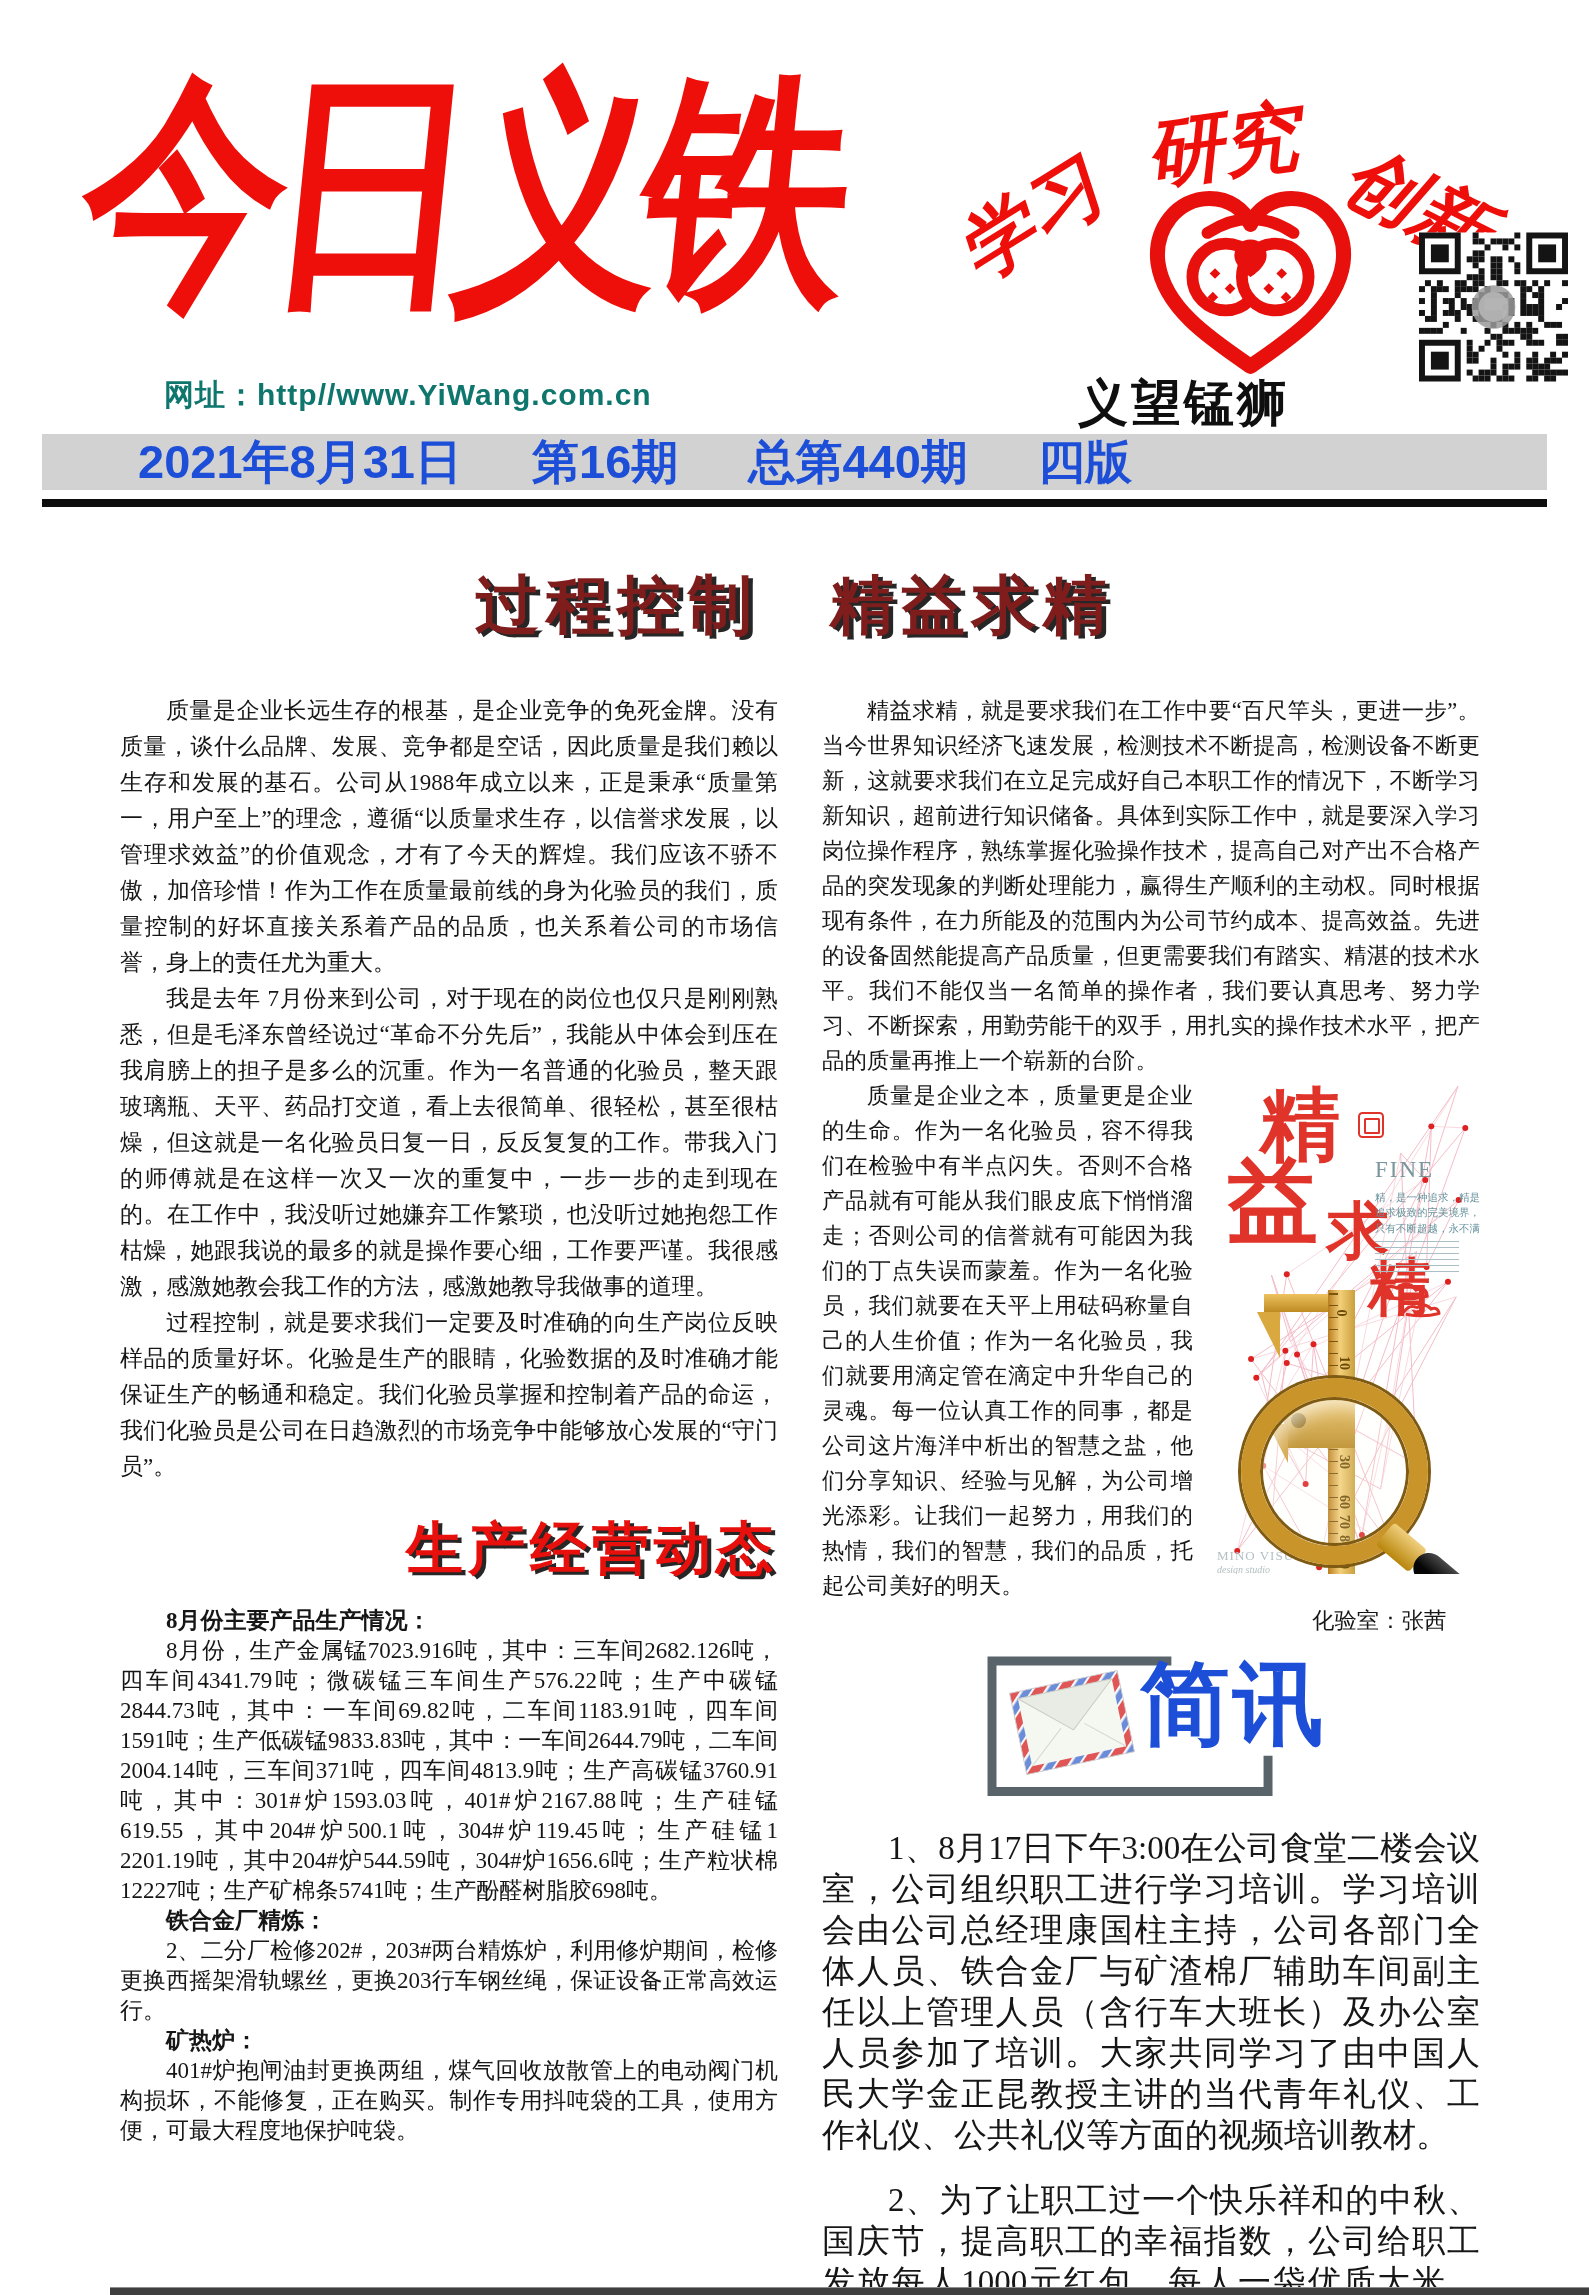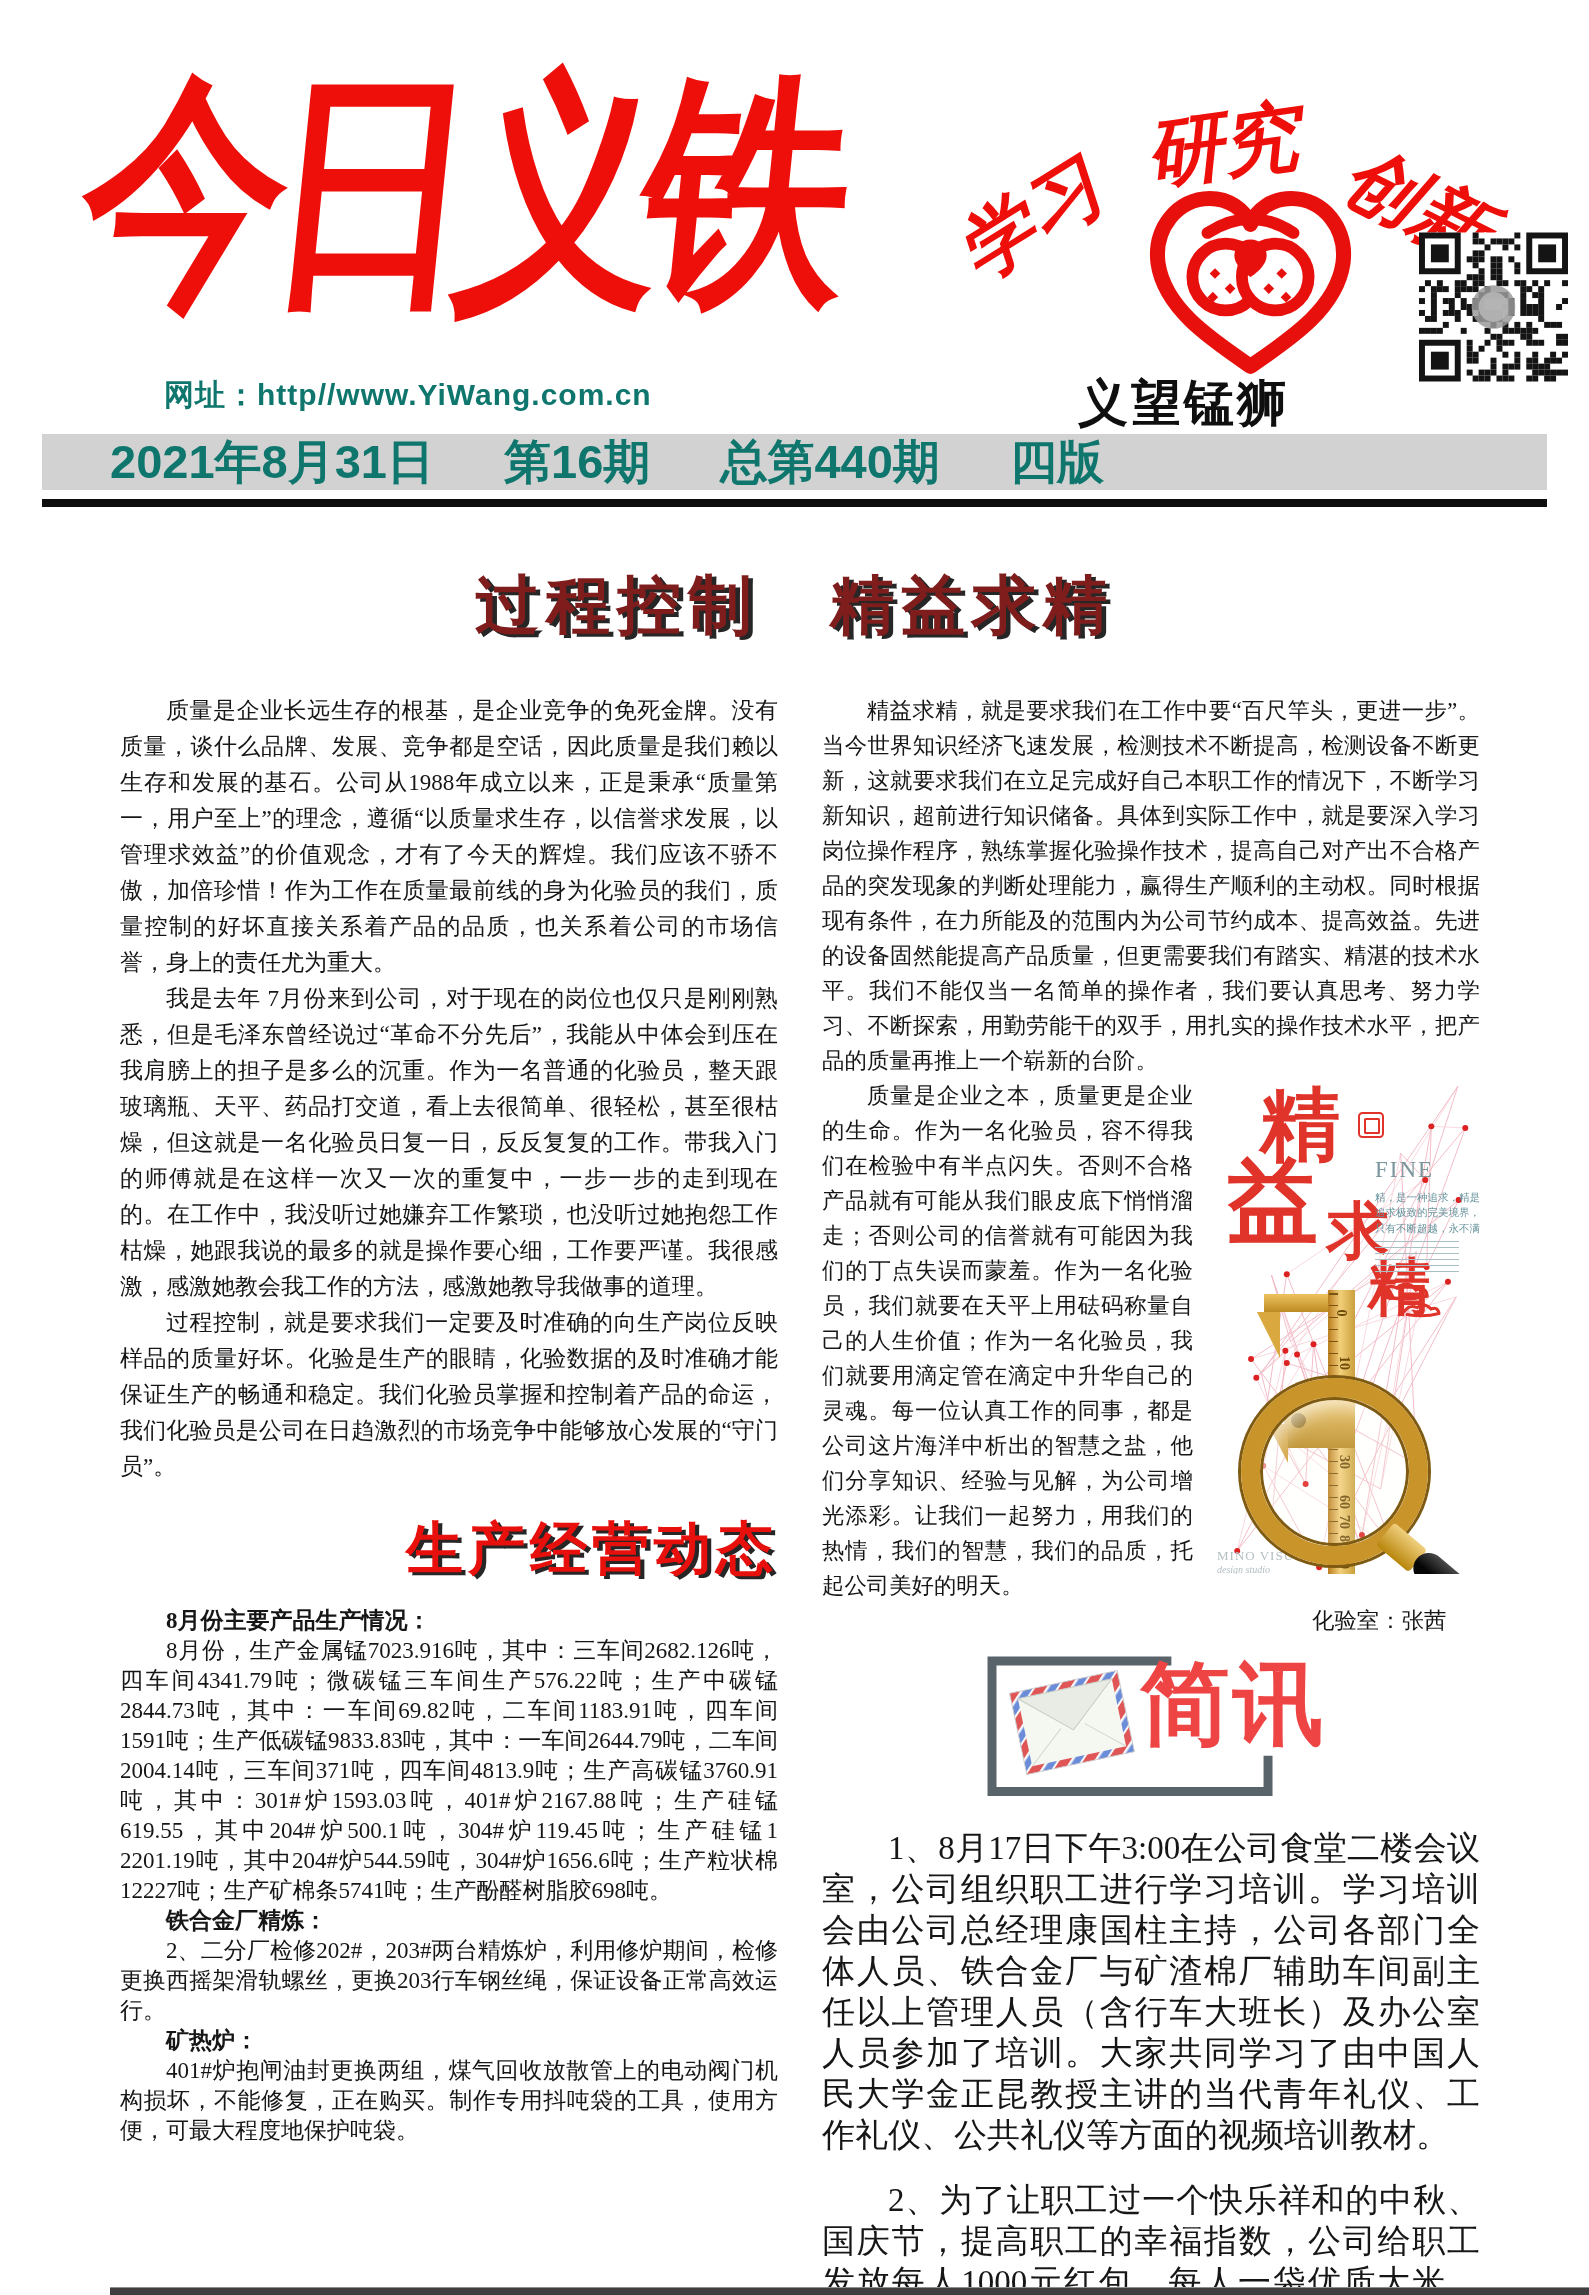--- a/index.html
+++ b/index.html
@@ -17,22 +17,22 @@
   .slogan-1{left:954px;top:169px;transform:rotate(-32deg);}
   .slogan-2{left:1146px;top:95px;transform:rotate(-8deg);}
   .slogan-3{left:1340px;top:154px;transform:rotate(27deg);}
   .lion{position:absolute;left:1141px;top:177px;width:219px;height:199px;}
   .logo-caption{position:absolute;left:1078px;top:370px;font-size:50px;font-weight:bold;
         font-family:"Liberation Sans","DejaVu Sans",sans-serif;letter-spacing:3px;color:#0f0f0f;white-space:nowrap;}
   .qr{position:absolute;left:1419px;top:230px;width:149px;height:154px;}
 
   
   .datebar{position:absolute;left:42px;top:434px;width:1505px;height:56px;background:#d2d2d2;
-        font-family:"Liberation Sans","DejaVu Sans",sans-serif;font-weight:bold;color:#0f766e;
-        font-size:47px;line-height:56px;padding-left:68px;box-sizing:border-box;white-space:nowrap;}
+        font-family:"Liberation Sans","DejaVu Sans",sans-serif;font-weight:bold;color:#1d4ed8;
+        font-size:47px;line-height:56px;padding-left:96px;box-sizing:border-box;white-space:nowrap;}
   .datebar span{margin-right:57px;}
   .rule{position:absolute;left:42px;top:499px;width:1505px;height:8px;background:#0e0e0e;}
 
   
   .headline{position:absolute;left:0;top:562px;width:1589px;text-align:center;margin:0;
         font-family:"Liberation Sans","DejaVu Sans",sans-serif;font-size:64px;font-weight:bold;
         color:#7f1d1d;letter-spacing:7px;text-shadow:4.5px 2.5px 0 #262626;}
 
   
   .col{position:absolute;top:693px;width:658px;text-align:justify;}
@@ -84,21 +84,21 @@
   .ins-mark{left:9px;top:467px;z-index:2;color:#b3bfc2;line-height:1.2;}
   .ins-mark .m1{font-size:13px;letter-spacing:1px;}
   .ins-mark .m2{font-size:10px;font-style:italic;}
   .ins-mark span{position:static;display:block;}
 
   
   .briefs-header{position:relative;clear:both;height:144px;margin:18px 0 28px 164px;}
   .briefs-header .bracket{position:absolute;left:0;top:0;}
   .envelope{position:absolute;left:30px;top:24px;transform:rotate(-12deg);}
   .briefs-title{position:absolute;left:154px;top:-10px;font-family:"Liberation Sans","DejaVu Sans",sans-serif;
-        font-size:90px;font-weight:bold;color:#ef4444;letter-spacing:3px;line-height:1.3;}
+        font-size:90px;font-weight:bold;color:#1d4ed8;letter-spacing:3px;line-height:1.3;}
   .briefs p{font-size:33px;line-height:41px;margin-bottom:13px;margin-top:24px;}
 
   .bottom-bar{position:absolute;left:110px;top:2287px;width:1480px;height:7.5px;background:#3f3f3f;border-top:1.5px solid #8f8f8f;}
 </style>
 </head>
 <body>
 
 <div class="page">
 
   <div class="masthead">

